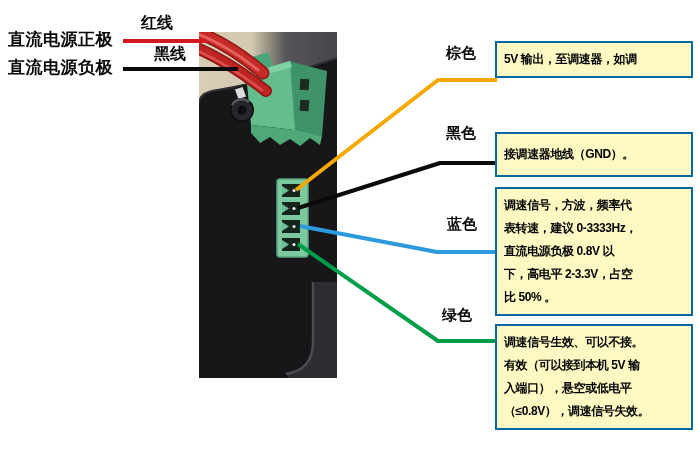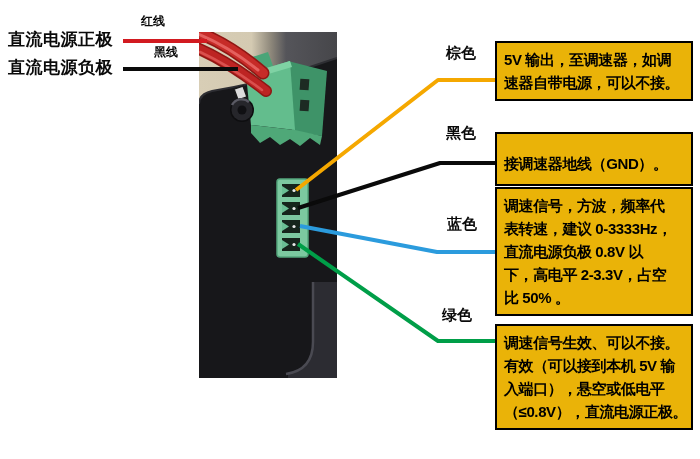--- a/index.html
+++ b/index.html
@@ -3,26 +3,26 @@
 <meta charset="utf-8">
 <style>
   html,body{margin:0;padding:0;background:#fff;}
   .canvas{
     position:relative;width:700px;height:459px;background:#ffffff;
     font-family:Liberation Sans, sans-serif;overflow:hidden;color:#000;
   }
   .art{position:absolute;left:0;top:0;}
   .lbl{position:absolute;font-weight:700;white-space:nowrap;color:#0a0a0a;}
   .big{font-size:17px;letter-spacing:0.5px;}
-  .mid{font-size:12px;}
+  .mid{font-size:16px;}
   .colorlbl{font-size:15px;}
   .callout-box{
     position:absolute;width:198px;box-sizing:border-box;
-    border:2px solid #000000;background:#eab308;
-    padding:5px 7px;font-size:15px;line-height:23px;font-weight:600;
+    border:2px solid #0369a1;background:#fef9c3;
+    padding:5px 7px;font-size:12px;line-height:23px;font-weight:600;
     letter-spacing:-0.4px;
   }
   .callout-box div{white-space:nowrap;}
 </style>
 </head>
 <body>
 
 <div class="canvas">
 
   <svg class="art" width="700" height="459" viewBox="0 0 700 459">
@@ -107,35 +107,34 @@
   <div class="lbl mid" style="left:141px;top:13px">红线</div>
   <div class="lbl mid" style="left:154px;top:44px">黑线</div>
 
   <div class="lbl colorlbl" style="left:446px;top:44px">棕色</div>
   <div class="lbl colorlbl" style="left:446px;top:124px">黑色</div>
   <div class="lbl colorlbl" style="left:447px;top:215px">蓝色</div>
   <div class="lbl colorlbl" style="left:442px;top:306px">绿色</div>
 
   <div class="callout-box" style="left:495px;top:41px">
     <div>5V 输出，至调速器，如调</div>
-    <div>速器自带电源，可以不接。</div>
   </div>
 
-  <div class="callout-box" style="left:495px;top:132px;padding-top:18px;padding-bottom:9px">
+  <div class="callout-box" style="left:495px;top:132px;padding-top:9px;padding-bottom:9px">
     <div>接调速器地线（GND）。</div>
   </div>
 
   <div class="callout-box" style="left:495px;top:187px">
     <div>调速信号，方波，频率代</div>
     <div>表转速，建议 0-3333Hz，</div>
     <div>直流电源负极 0.8V 以</div>
     <div>下，高电平 2-3.3V，占空</div>
     <div>比 50% 。</div>
   </div>
 
   <div class="callout-box" style="left:495px;top:324px">
     <div>调速信号生效、可以不接。</div>
     <div>有效（可以接到本机 5V 输</div>
     <div>入端口），悬空或低电平</div>
-    <div>（≤0.8V），直流电源正极。</div>
+    <div>（≤0.8V），调速信号失效。</div>
   </div>
 
 </div>
 
 </body></html>

